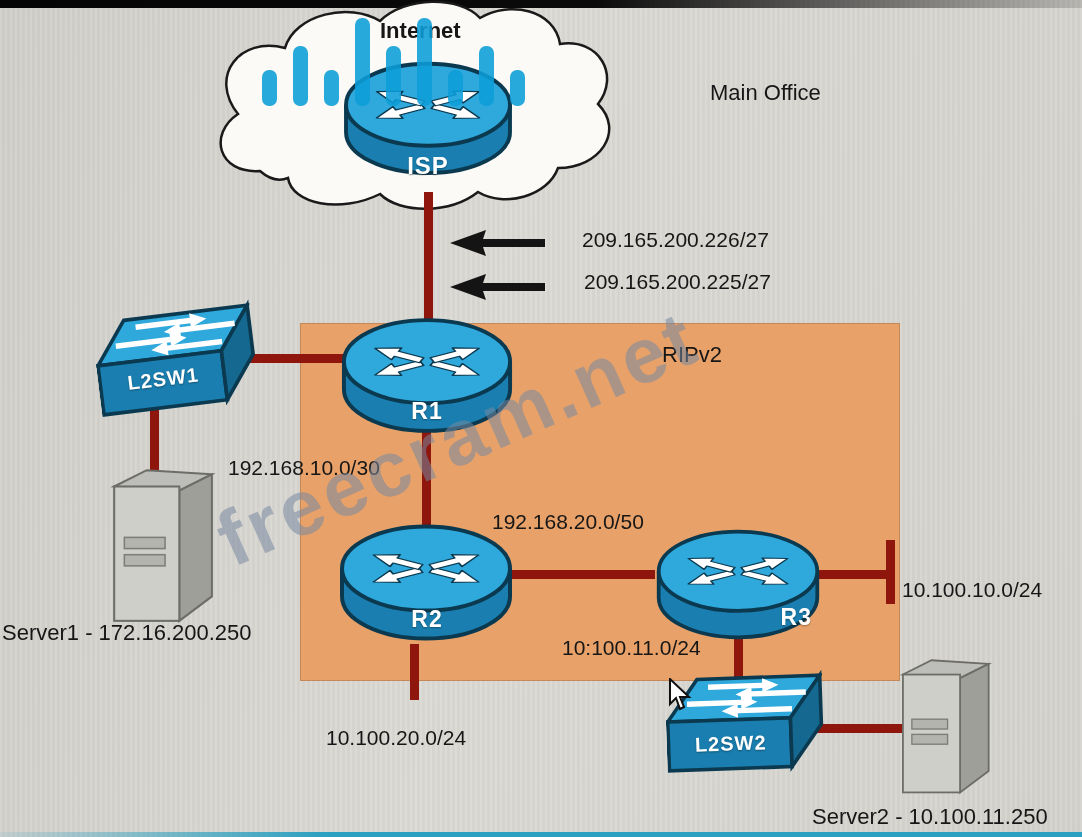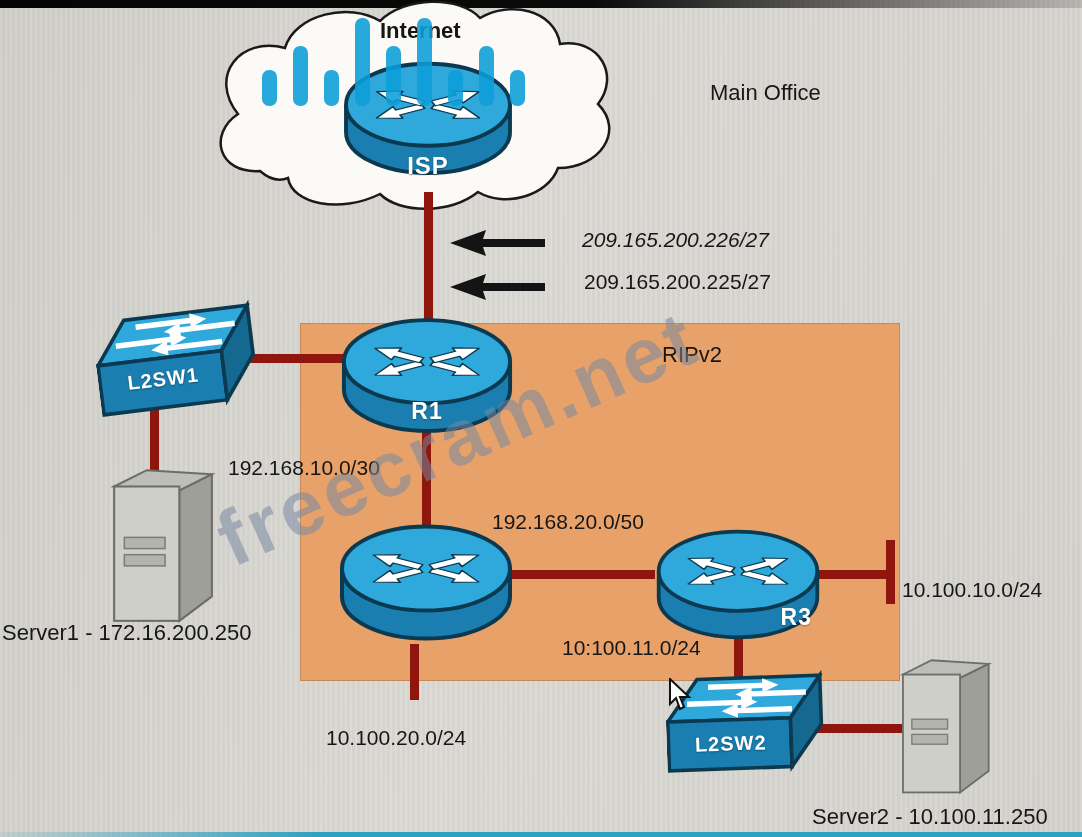--- a/index.html
+++ b/index.html
@@ -131,20 +131,21 @@
   <div class="devlbl" style="left:340px;top:134px;width:176px;font-size:24px;margin-top:18px;">ISP</div>
 
   <svg class="dev" style="left:338px;top:312px;" width="178" height="124">
       <use href="#sym-router"></use>
     </svg>
   <div class="devlbl" style="left:352px;top:398px;width:150px;font-size:23px;">R1</div>
 
   <svg class="dev" style="left:336px;top:518px;" width="180" height="126">
       <use href="#sym-router"></use>
     </svg>
+  <div class="devlbl" style="left:352px;top:606px;width:150px;font-size:23px;">R2</div>
 
   <svg class="dev" style="left:646px;top:524px;" width="184" height="118">
       <use href="#sym-router"></use>
     </svg>
   <div class="devlbl" style="left:662px;top:604px;width:150px;font-size:23px;text-align:right;">R3</div>
 
   <div class="switch-wrap" style="left:96px;top:308px;width:160px;height:104px;transform:rotate(-7deg);">
     <svg width="160" height="104">
         <use href="#sym-switch"></use>
       </svg>
@@ -160,21 +161,21 @@
 
   <svg class="dev" style="left:104px;top:460px;" width="114" height="168" viewBox="0 0 112 165">
       <use href="#sym-server"></use>
     </svg>
   <svg class="dev" style="left:894px;top:650px;" width="100" height="150" viewBox="0 0 112 165">
       <use href="#sym-server"></use>
     </svg>
 
   <div class="lbl big" style="left:380px;top:18px;font-weight:bold;">Internet</div>
   <div class="lbl big" style="left:710px;top:80px;">Main Office</div>
-  <div class="lbl" style="left:582px;top:228px;font-style:italic;">209.165.200.226/27</div>
+  <div class="lbl" style="left:582px;top:228px;">209.165.200.226/27</div>
   <div class="lbl" style="left:584px;top:270px;">209.165.200.225/27</div>
   <div class="lbl big" style="left:662px;top:342px;">RIPv2</div>
   <div class="lbl" style="left:228px;top:456px;">192.168.10.0/30</div>
   <div class="lbl" style="left:492px;top:510px;">192.168.20.0/50</div>
   <div class="lbl" style="left:902px;top:578px;">10.100.10.0/24</div>
   <div class="lbl" style="left:562px;top:636px;text-align:center;">10:100.11.0/24</div>
   <div class="lbl" style="left:326px;top:726px;">10.100.20.0/24</div>
   <div class="lbl big" style="left:2px;top:620px;">Server1 - 172.16.200.250</div>
   <div class="lbl big" style="left:812px;top:804px;">Server2 - 10.100.11.250</div>
 

